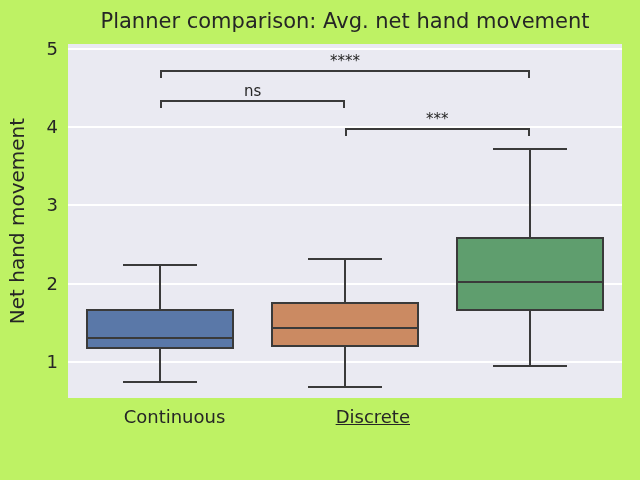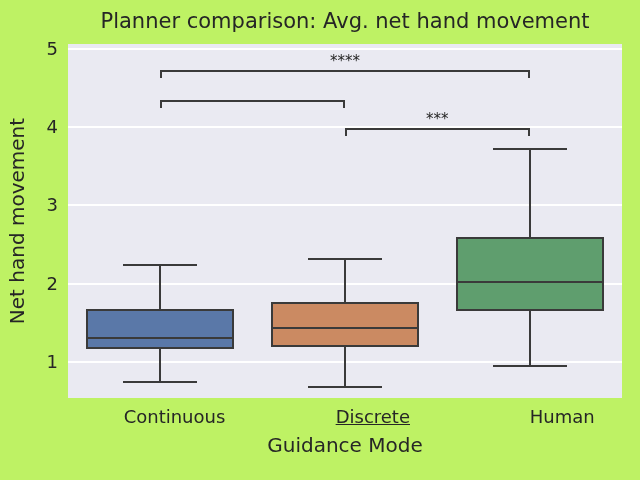--- a/index.html
+++ b/index.html
@@ -49,25 +49,24 @@
       <div class="box" style="left: 203px; top: 258.451px; width: 148px; height: 44.6416px; background: rgb(203, 138, 98);"></div>
       <div class="hline" style="left: 205px; top: 283.296px; width: 144px;"></div>
       <div class="vline" style="left: 460.667px; top: 104.947px; height: 216.942px;"></div>
       <div class="hline" style="left: 424.667px; top: 103.947px; width: 74px;"></div>
       <div class="hline" style="left: 424.667px; top: 320.889px; width: 74px;"></div>
       <div class="box" style="left: 387.667px; top: 193.447px; width: 148px; height: 73.6195px; background: rgb(95, 158, 110);"></div>
       <div class="hline" style="left: 389.667px; top: 237.088px; width: 144px;"></div>
       <div class="bracket" style="left: 92.3333px; top: 25.8451px; width: 369.333px;"></div>
       <div class="siglabel" style="left: 217px; top: 8.84513px;">****</div>
       <div class="bracket" style="left: 92.3333px; top: 55.6062px; width: 184.667px;"></div>
+      <div class="siglabel" style="left: 124.667px; top: 38.6062px;">ns</div>
       <div class="bracket" style="left: 277px; top: 83.8009px; width: 184.667px;"></div>
       <div class="siglabel" style="left: 309.333px; top: 66.8009px;">***</div>
     </div>
-  <div class="xlabel">Guidance Mode</div>
 <div class="ytick" style="top: 350.973px;">1</div>
     <div class="ytick" style="top: 272.655px;">2</div>
     <div class="ytick" style="top: 194.336px;">3</div>
     <div class="ytick" style="top: 116.018px;">4</div>
     <div class="ytick" style="top: 37.6991px;">5</div>
     <div class="xtick" style="left: 95.3333px; top: 406px;">Continuous</div>
     <div class="xtick" style="left: 280px; top: 406px; text-decoration: underline;">Discrete</div>
-    <div class="xtick" style="left: 464.667px; top: 406px;">Human</div>
   </div>
 
 </body></html>

